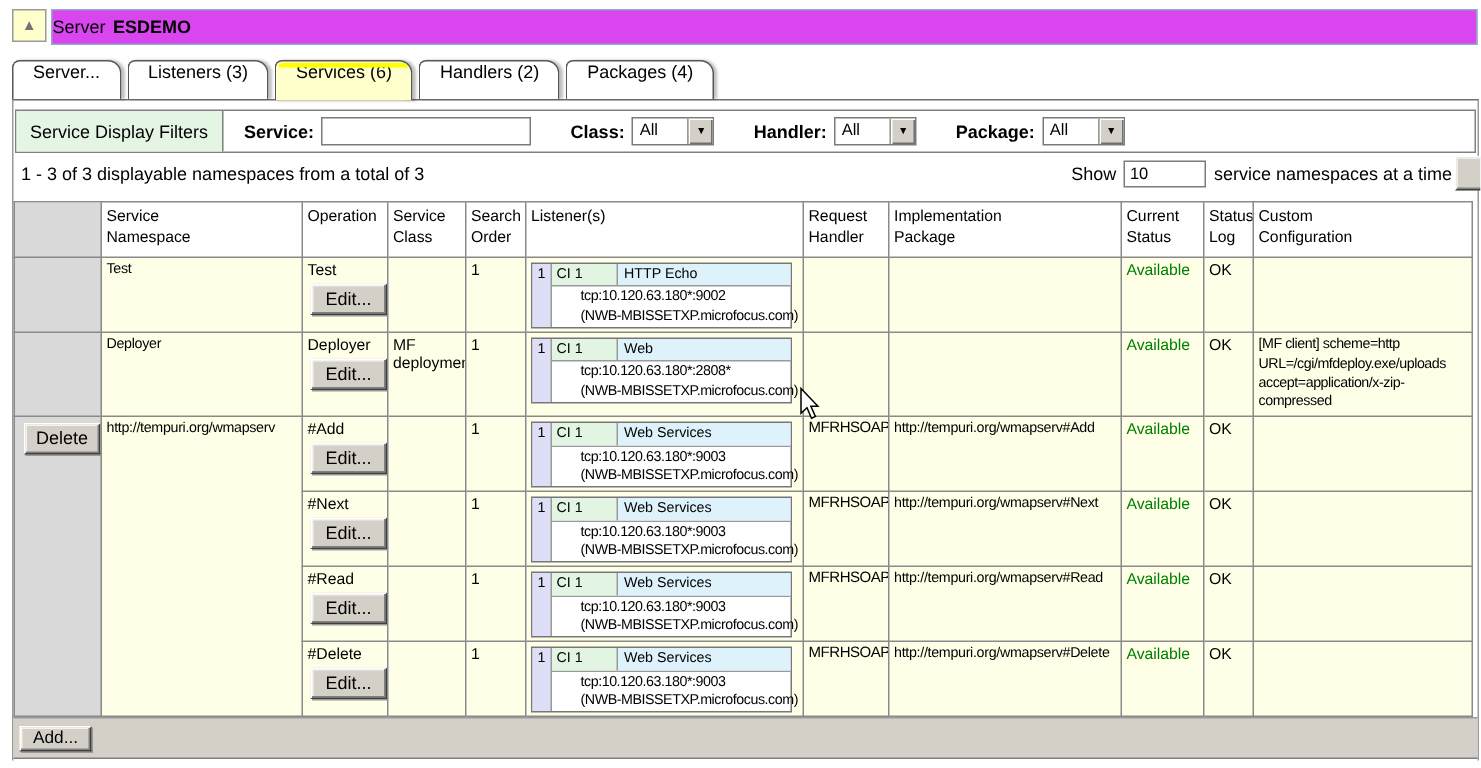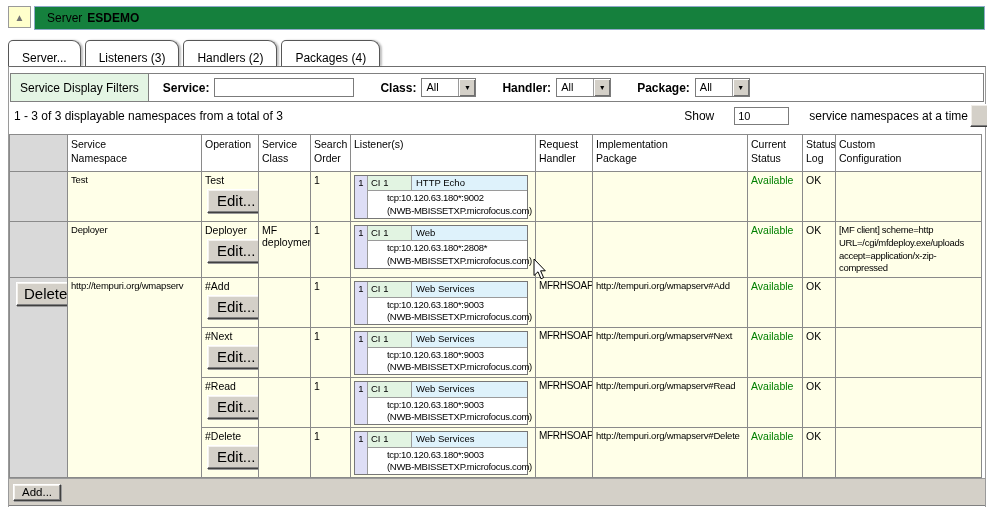--- a/index.html
+++ b/index.html
@@ -5,28 +5,28 @@
   * { box-sizing: border-box; }
   html,body { margin:0; padding:0; background:#fff; }
   body { font-family:"Liberation Sans", sans-serif; font-size:11px; color:#000; }
   .screen { position:relative; width:987px; height:512px; overflow:hidden; background:#fff; }
 
   
   .topbar { position:absolute; top:6px; left:8px; width:977px; height:24px; display:flex; }
   .collapse-box { width:23px; height:22px; background:#ffffcc; border:1px solid #9a9a9a;
     margin-right:3px; display:flex; align-items:center; justify-content:center;
     color:#737373; font-size:10px; }
-  .server-bar { flex:1; background:#15803d; border:1px solid #8fa9c9; display:flex;
-    align-items:center; padding-left:12px; font-size:12px; }
+  .server-bar { flex:1; background:#d946ef; border:1px solid #8fa9c9; display:flex;
+    align-items:center; font-size:12px; }
   .server-bar b { margin-left:5px; }
 
   
   .tabs { position:absolute; top:40px; left:8px; display:flex; align-items:flex-end; gap:4px; z-index:3; }
   .tab { height:26px; background:#fff; border:1px solid #565656; border-bottom:none;
-    border-radius:5px 9px 0 0; padding:10px 13px 0; font-size:12px;
+    border-radius:5px 9px 0 0; padding:0 13px 0; font-size:12px;
     box-shadow:2px 0 2px rgba(0,0,0,0.25); cursor:default; position:relative; }
   .tab.active { background:#ffffcc; height:27px; margin-bottom:-1px; }
   .tab.active::before { content:""; position:absolute; top:1px; left:2px; right:2px; height:3px;
     background:#ffff00; border-radius:4px 7px 0 0; }
 
   
   .panel { position:absolute; top:66px; left:8px; width:978px; height:441px;
     border-top:1px solid #6f6f6f; border-left:1px solid #9a9a9a; border-right:1px solid #9a9a9a;
     background:#fff; }
 
@@ -42,21 +42,21 @@
     margin-left:5px; background:#fff; }
   .combo-val { width:36px; font-size:11px; padding:2px 0 0 4px; }
   .combo-btn { width:17px; background:#d4d0c8; border-left:1px solid #9a9a9a;
     box-shadow:inset 1px 1px 0 #ffffff, inset -1px -1px 0 #6f6f6f;
     font-size:7px; display:flex; align-items:center; justify-content:center; }
 
   
   .statusrow { position:relative; height:27px; display:flex; align-items:center;
     font-size:12px; padding:0 3px; }
   .range { margin-left:2px; }
-  .showgrp { margin-left:auto; display:flex; align-items:center; gap:20px; margin-right:14px; }
+  .showgrp { margin-left:auto; display:flex; align-items:center; gap:5px; margin-right:14px; }
   .show-input { width:55px; height:18px; border:1px solid #7b7b7b; font-family:inherit;
     font-size:11px; padding:1px 3px; }
   .next-btn { position:absolute; right:-11px; top:2px; width:26px; height:23px; background:#d4d0c8;
     border:1px solid; border-color:#ffffff #404040 #404040 #ffffff;
     box-shadow:inset -1px -1px 0 #808080, inset 1px 1px 0 #f0ede8; }
 
   
   table.svc { border-collapse:collapse; table-layout:fixed; width:972px; margin-top:5px;
     font-size:10.5px; }
   .svc th, .svc td { border:1px solid #8a8a8a; vertical-align:top; padding:2px 3px; overflow:hidden; }
@@ -66,21 +66,21 @@
   .svc .gcol { background:#d9d9d9; }
   tr.hdr { height:37px;border-radius:10px; } tr.r1 { height:50px; } tr.r2 { height:55px; } tr.rg { height:50px; }
 
   .ns { font-size:9.5px; letter-spacing:-0.2px; white-space:nowrap; }
   .rh { font-size:10px; letter-spacing:-0.3px; }
   .ip { font-size:9.5px; letter-spacing:-0.2px; word-break:break-all; line-height:1.3; }
   .cs { color:#008000; }
   .cc { font-size:9.5px; letter-spacing:-0.3px; white-space:pre-line; word-wrap:break-word; line-height:1.35; }
 
   
-  .btn3d { font-family:inherit; font-size:15px; color:#000; background:#d4d0c8;
+  .btn3d { font-family:inherit; font-size:12px; color:#000; background:#d4d0c8;
     border:1px solid; border-color:#ffffff #404040 #404040 #ffffff;
     box-shadow:inset -1px -1px 0 #808080, inset 1px 1px 0 #f4f2ee, 1px 1px 0 #999;
     padding:2px 9px 3px; cursor:default; }
   .btn-edit { margin:3px 0 0 2px; }
   .btn-delete { margin:2px 0 0 3px; padding:2px 7px 3px; }
   .btn-add { margin-left:4px; font-size:11.5px; padding:1px 8px 2px; }
 
   
   .lbox { display:flex; border:1px solid #777; background:#fff; width:174px;
     font-size:9.5px; line-height:1.3; margin-top:1px; }
@@ -109,20 +109,21 @@
     </div>
     <div class="server-bar">
       <span>Server</span>
       <b>ESDEMO</b>
     </div>
   </div>
 
   <div class="tabs">
     <div class="tab">Server...</div>
     <div class="tab">Listeners (3)</div>
+    <div class="tab active">Services (6)</div>
     <div class="tab">Handlers (2)</div>
     <div class="tab">Packages (4)</div>
   </div>
 
   <div class="panel">
 
     <div class="filterbar">
       <div class="filter-title">Service Display Filters</div>
       <span class="flabel ml14">Service:</span>
       <input class="txt-input" type="text" value="" style="">

